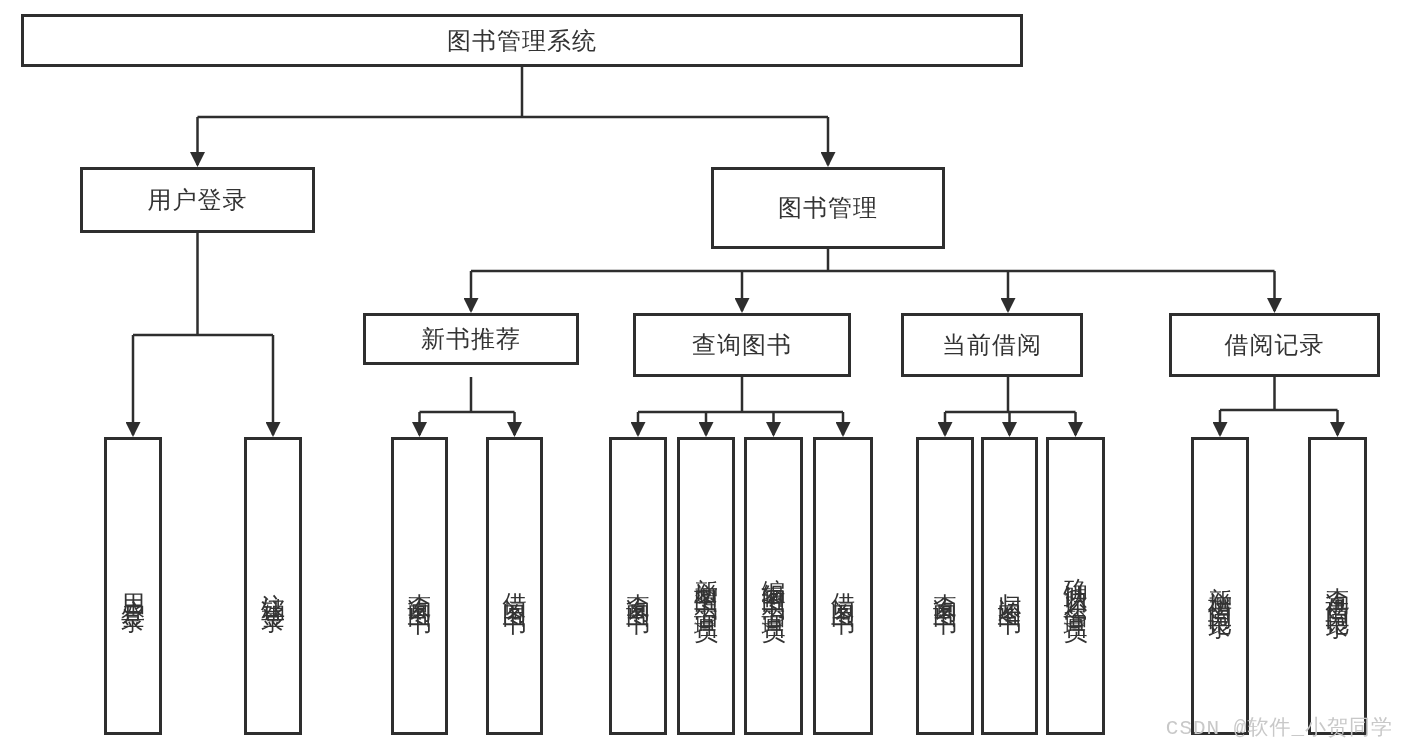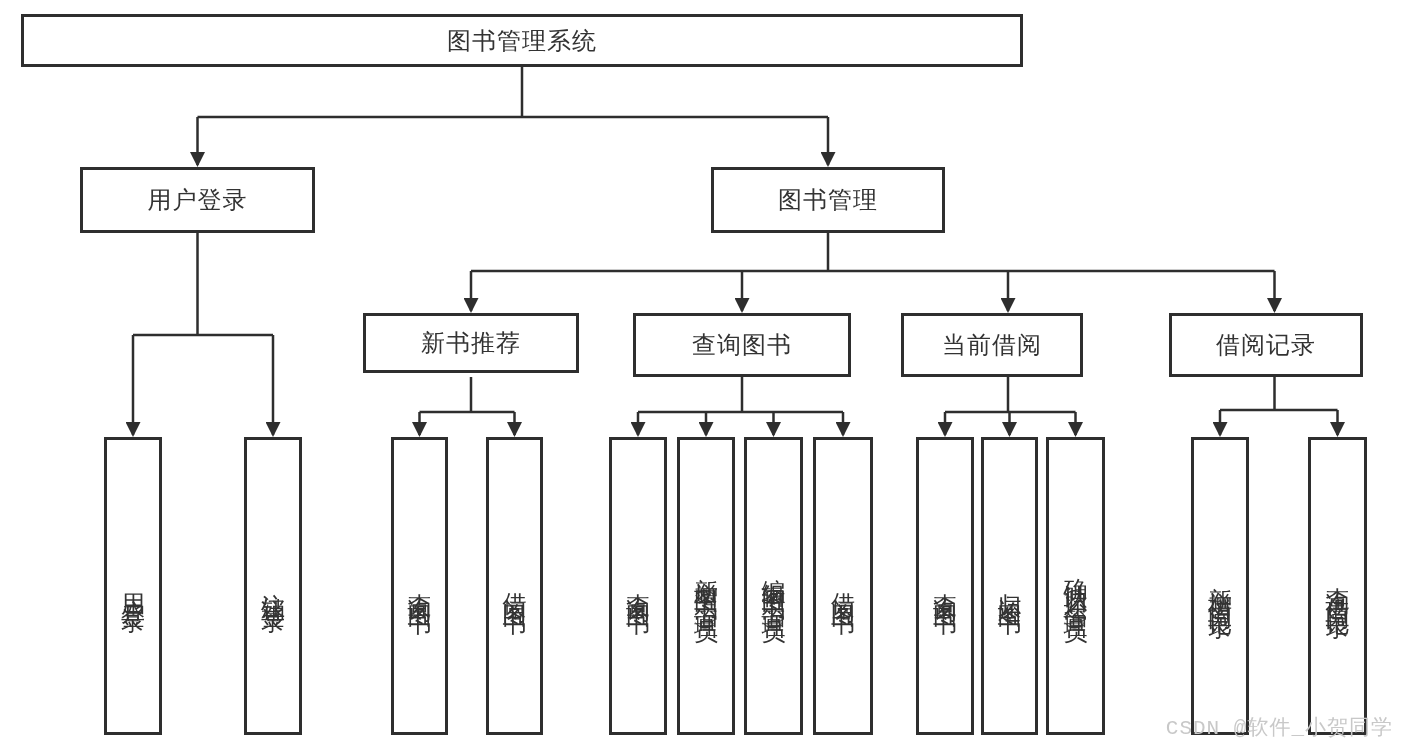--- a/index.html
+++ b/index.html
@@ -95,33 +95,33 @@
       </g>
   </svg>
 
   <div id="node-layer">
       <div class="box horizontal" style="left: 21px; top: 14px; width: 1002px; height: 53px;">
         <span>图书管理系统</span>
       </div>
       <div class="box horizontal" style="left: 80px; top: 167px; width: 235px; height: 66px;">
         <span>用户登录</span>
       </div>
-      <div class="box horizontal" style="left: 711px; top: 167px; width: 234px; height: 66px;">
+      <div class="box horizontal" style="left: 711px; top: 167px; width: 234px; height: 82px;">
         <span>图书管理</span>
       </div>
-      <div class="box horizontal" style="left: 363px; top: 313px; width: 216px; height: 60px;">
+      <div class="box horizontal" style="left: 363px; top: 313px; width: 216px; height: 52px;">
         <span>新书推荐</span>
       </div>
       <div class="box horizontal" style="left: 633px; top: 313px; width: 218px; height: 64px;">
         <span>查询图书</span>
       </div>
       <div class="box horizontal" style="left: 901px; top: 313px; width: 182px; height: 64px;">
         <span>当前借阅</span>
       </div>
-      <div class="box horizontal" style="left: 1169px; top: 313px; width: 194px; height: 64px;">
+      <div class="box horizontal" style="left: 1169px; top: 313px; width: 211px; height: 64px;">
         <span>借阅记录</span>
       </div>
       <div class="box vertical" style="left: 104px; top: 437px; width: 58px; height: 298px;">
         <span>用户登录</span>
       </div>
       <div class="box vertical" style="left: 244px; top: 437px; width: 58px; height: 298px;">
         <span>注销登录</span>
       </div>
       <div class="box vertical" style="left: 391px; top: 437px; width: 57px; height: 298px;">
         <span>查询图书</span>

